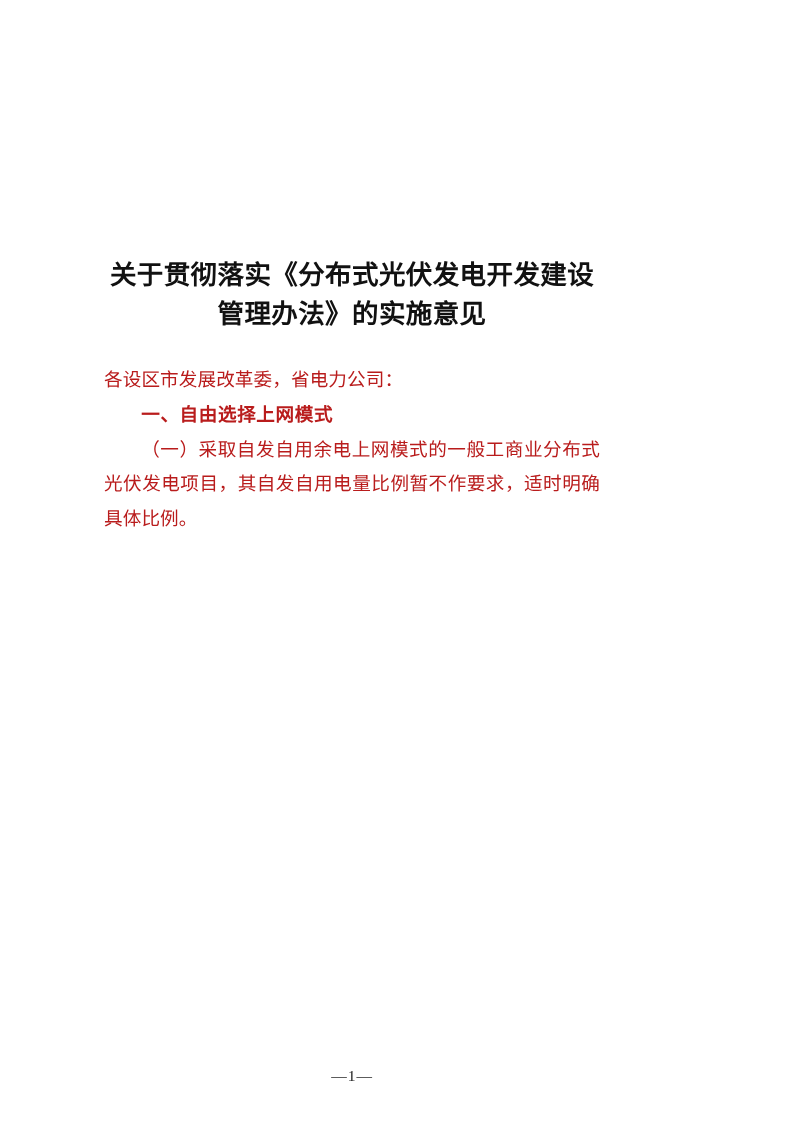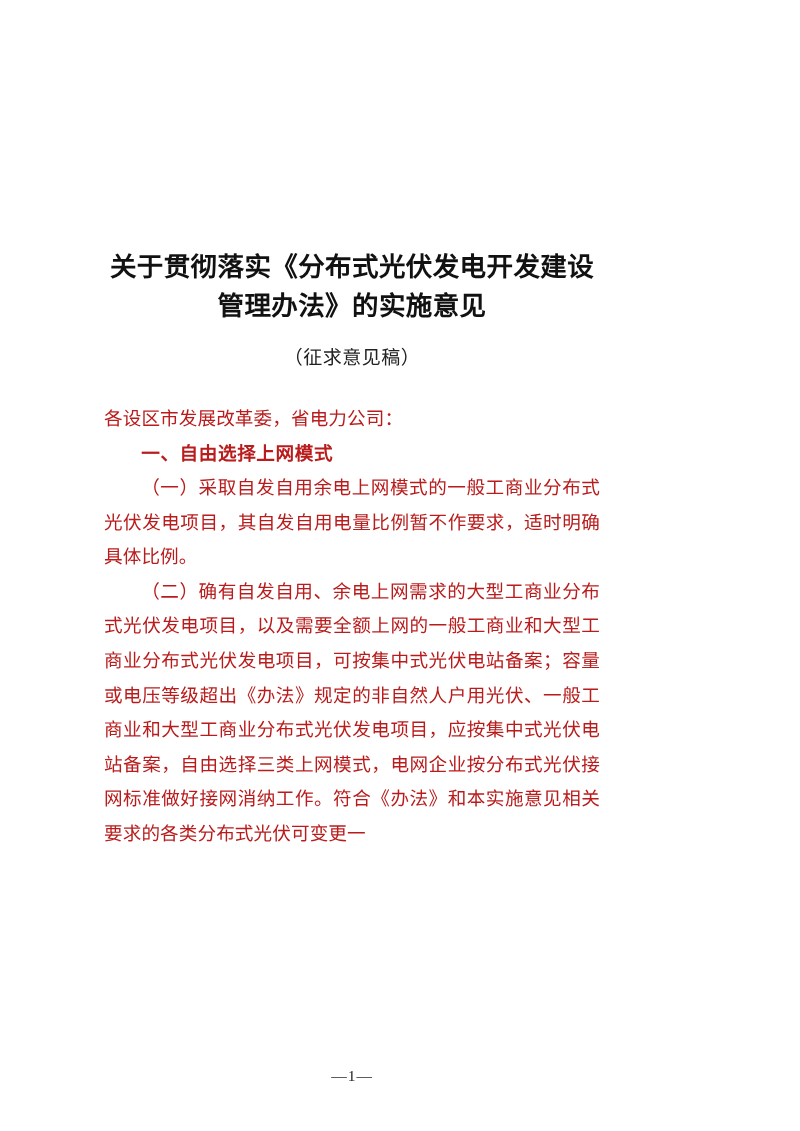--- a/index.html
+++ b/index.html
@@ -17,21 +17,21 @@
     overflow: hidden;
   }
   .page {
     position: absolute;
     top: 0;
     left: 0;
     width: 704px;
     height: 1131px;
     background: #ffffff;
     box-sizing: border-box;
-    padding: 0 104px;
+    padding: 8px 104px;
   }
   .doc-title {
     margin: 0;
     padding-top: 248px;
     font-size: 26.5px;
     font-weight: bold;
     line-height: 1.46;
     text-align: center;
     letter-spacing: 0.4px;
     color: #111111;
@@ -80,30 +80,28 @@
     letter-spacing: 1px;
   }
 </style>
 </head>
 <body>
 
 <div class="page">
 
   <h1 class="doc-title">关于贯彻落实《分布式光伏发电开发建设管理办法》的实施意见</h1>
 
-  <div class="doc-subtitle">（征求意见稿）</div>
 
   <div class="body-block">
 
     <p class="para salutation">各设区市发展改革委，省电力公司：</p>
 
 
     <p class="para heading-sec">一、自由选择上网模式</p>
 
     <p class="para indent">（一）采取自发自用余电上网模式的一般工商业分布式光伏发电项目，其自发自用电量比例暂不作要求，适时明确具体比例。</p>
 
-    <p class="para indent">（二）确有自发自用、余电上网需求的大型工商业分布式光伏发电项目，以及需要全额上网的一般工商业和大型工商业分布式光伏发电项目，可按集中式光伏电站备案；容量或电压等级超出《办法》规定的非自然人户用光伏、一般工商业和大型工商业分布式光伏发电项目，应按集中式光伏电站备案，自由选择三类上网模式，电网企业按分布式光伏接网标准做好接网消纳工作。符合《办法》和本实施意见相关要求的各类分布式光伏可变更一</p>
 
   </div>
 
   <div class="page-number">—1—</div>
 
 </div>
 
 </body></html>

